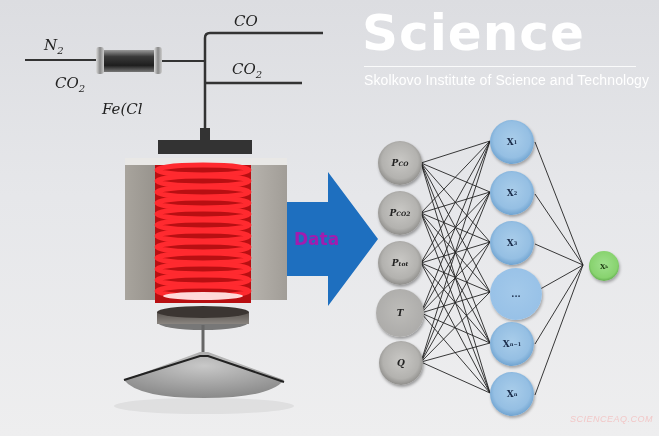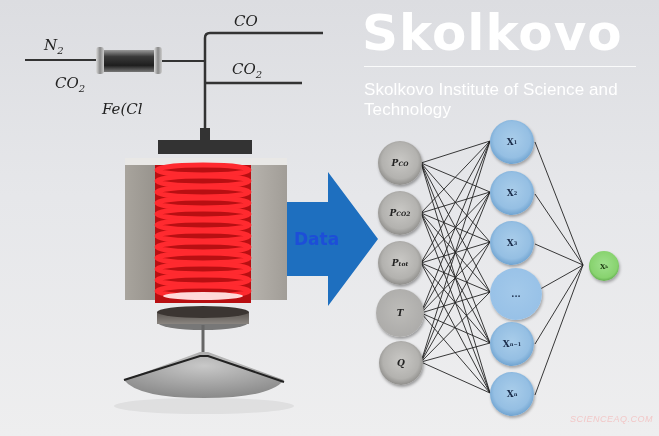--- a/index.html
+++ b/index.html
@@ -3,34 +3,34 @@
 <meta charset="utf-8">
 <style>
   html,body{margin:0;padding:0;}
   body{width:659px;height:436px;overflow:hidden;position:relative;
     background:linear-gradient(180deg,#dcdde1 0%,#e6e7ea 45%,#eeeeef 100%);
     font-family:"DejaVu Serif",serif;}
   .abs{position:absolute;}
   .lbl{position:absolute;font-style:italic;font-size:15px;color:#222;font-family:"DejaVu Serif",serif;}
   .logo{position:absolute;left:362px;top:4px;font-family:"DejaVu Sans",sans-serif;font-weight:bold;font-size:50px;color:#fff;letter-spacing:1px;line-height:58px;}
   .logo-line{position:absolute;left:364px;top:66px;width:272px;height:1px;background:#fff;opacity:.85;}
-  .logo-sub{position:absolute;left:364px;top:72px;font-family:"Liberation Sans",sans-serif;font-size:17px;color:#fff;letter-spacing:.1px;margin-top:8px;}
+  .logo-sub{position:absolute;left:364px;top:72px;font-family:"Liberation Sans",sans-serif;font-size:14px;color:#fff;letter-spacing:.1px;}
   .node{position:absolute;border-radius:50%;display:flex;align-items:center;justify-content:center;font-size:9px;font-weight:bold;color:#222;font-style:italic;}
   .in{width:44px;height:44px;background:radial-gradient(circle at 50% 45%,#c9c8c5 0%,#b3b2af 55%,#8d8c89 75%,#bdbcb9 86%,#8f8e8b 100%);box-shadow:1px 2px 3px rgba(0,0,0,.35);}
   .in.flat{background:radial-gradient(circle at 50% 45%,#bdbcb9 0%,#adacaa 70%,#a3a29f 100%);width:48px;height:48px;}
   .hid{width:44px;height:44px;background:radial-gradient(circle at 50% 45%,#a9cdea 0%,#95bfe3 55%,#6fa3d0 74%,#a8cdee 86%,#6d9ccb 100%);box-shadow:1px 2px 3px rgba(0,0,0,.3);font-style:normal;color:#1a2c4a;}
   .hid.flat{background:radial-gradient(circle at 50% 45%,#a3c9ea 0%,#93bee6 100%);width:52px;height:52px;}
   .out{width:30px;height:30px;background:radial-gradient(circle at 50% 45%,#9fe08d 0%,#88d36f 60%,#5aa548 78%,#93da7c 88%,#4a8a3c 100%);box-shadow:1px 2px 3px rgba(0,0,0,.3);font-style:normal;font-size:7px;color:#1e3a12;}
   .watermark{position:absolute;left:570px;top:414px;font-family:"Liberation Sans",sans-serif;font-size:9px;color:#f2c8c8;letter-spacing:.5px;font-style:italic;}
-  .data-text{position:absolute;left:294px;top:229px;font-family:"DejaVu Sans",sans-serif;font-weight:bold;font-size:17px;color:#1d4ed8;}
+  .data-text{position:absolute;left:294px;top:229px;font-family:"DejaVu Sans",sans-serif;font-weight:bold;font-size:17px;color:#a21caf;}
 </style>
 </head>
 <body>
 
-<div class="logo">Skolkovo</div>
+<div class="logo">Science</div>
 <div class="logo-line"></div>
 <div class="logo-sub">Skolkovo Institute of Science and Technology</div>
 
 <svg class="abs" style="left:0;top:0" width="659" height="436">
   <defs>
     <linearGradient id="tube" x1="0" y1="0" x2="0" y2="1">
       <stop offset="0" stop-color="#9a9a9a"></stop>
         <stop offset=".3" stop-color="#3a3a3a"></stop>
         <stop offset=".7" stop-color="#1e1e1e"></stop>
         <stop offset="1" stop-color="#777"></stop>

